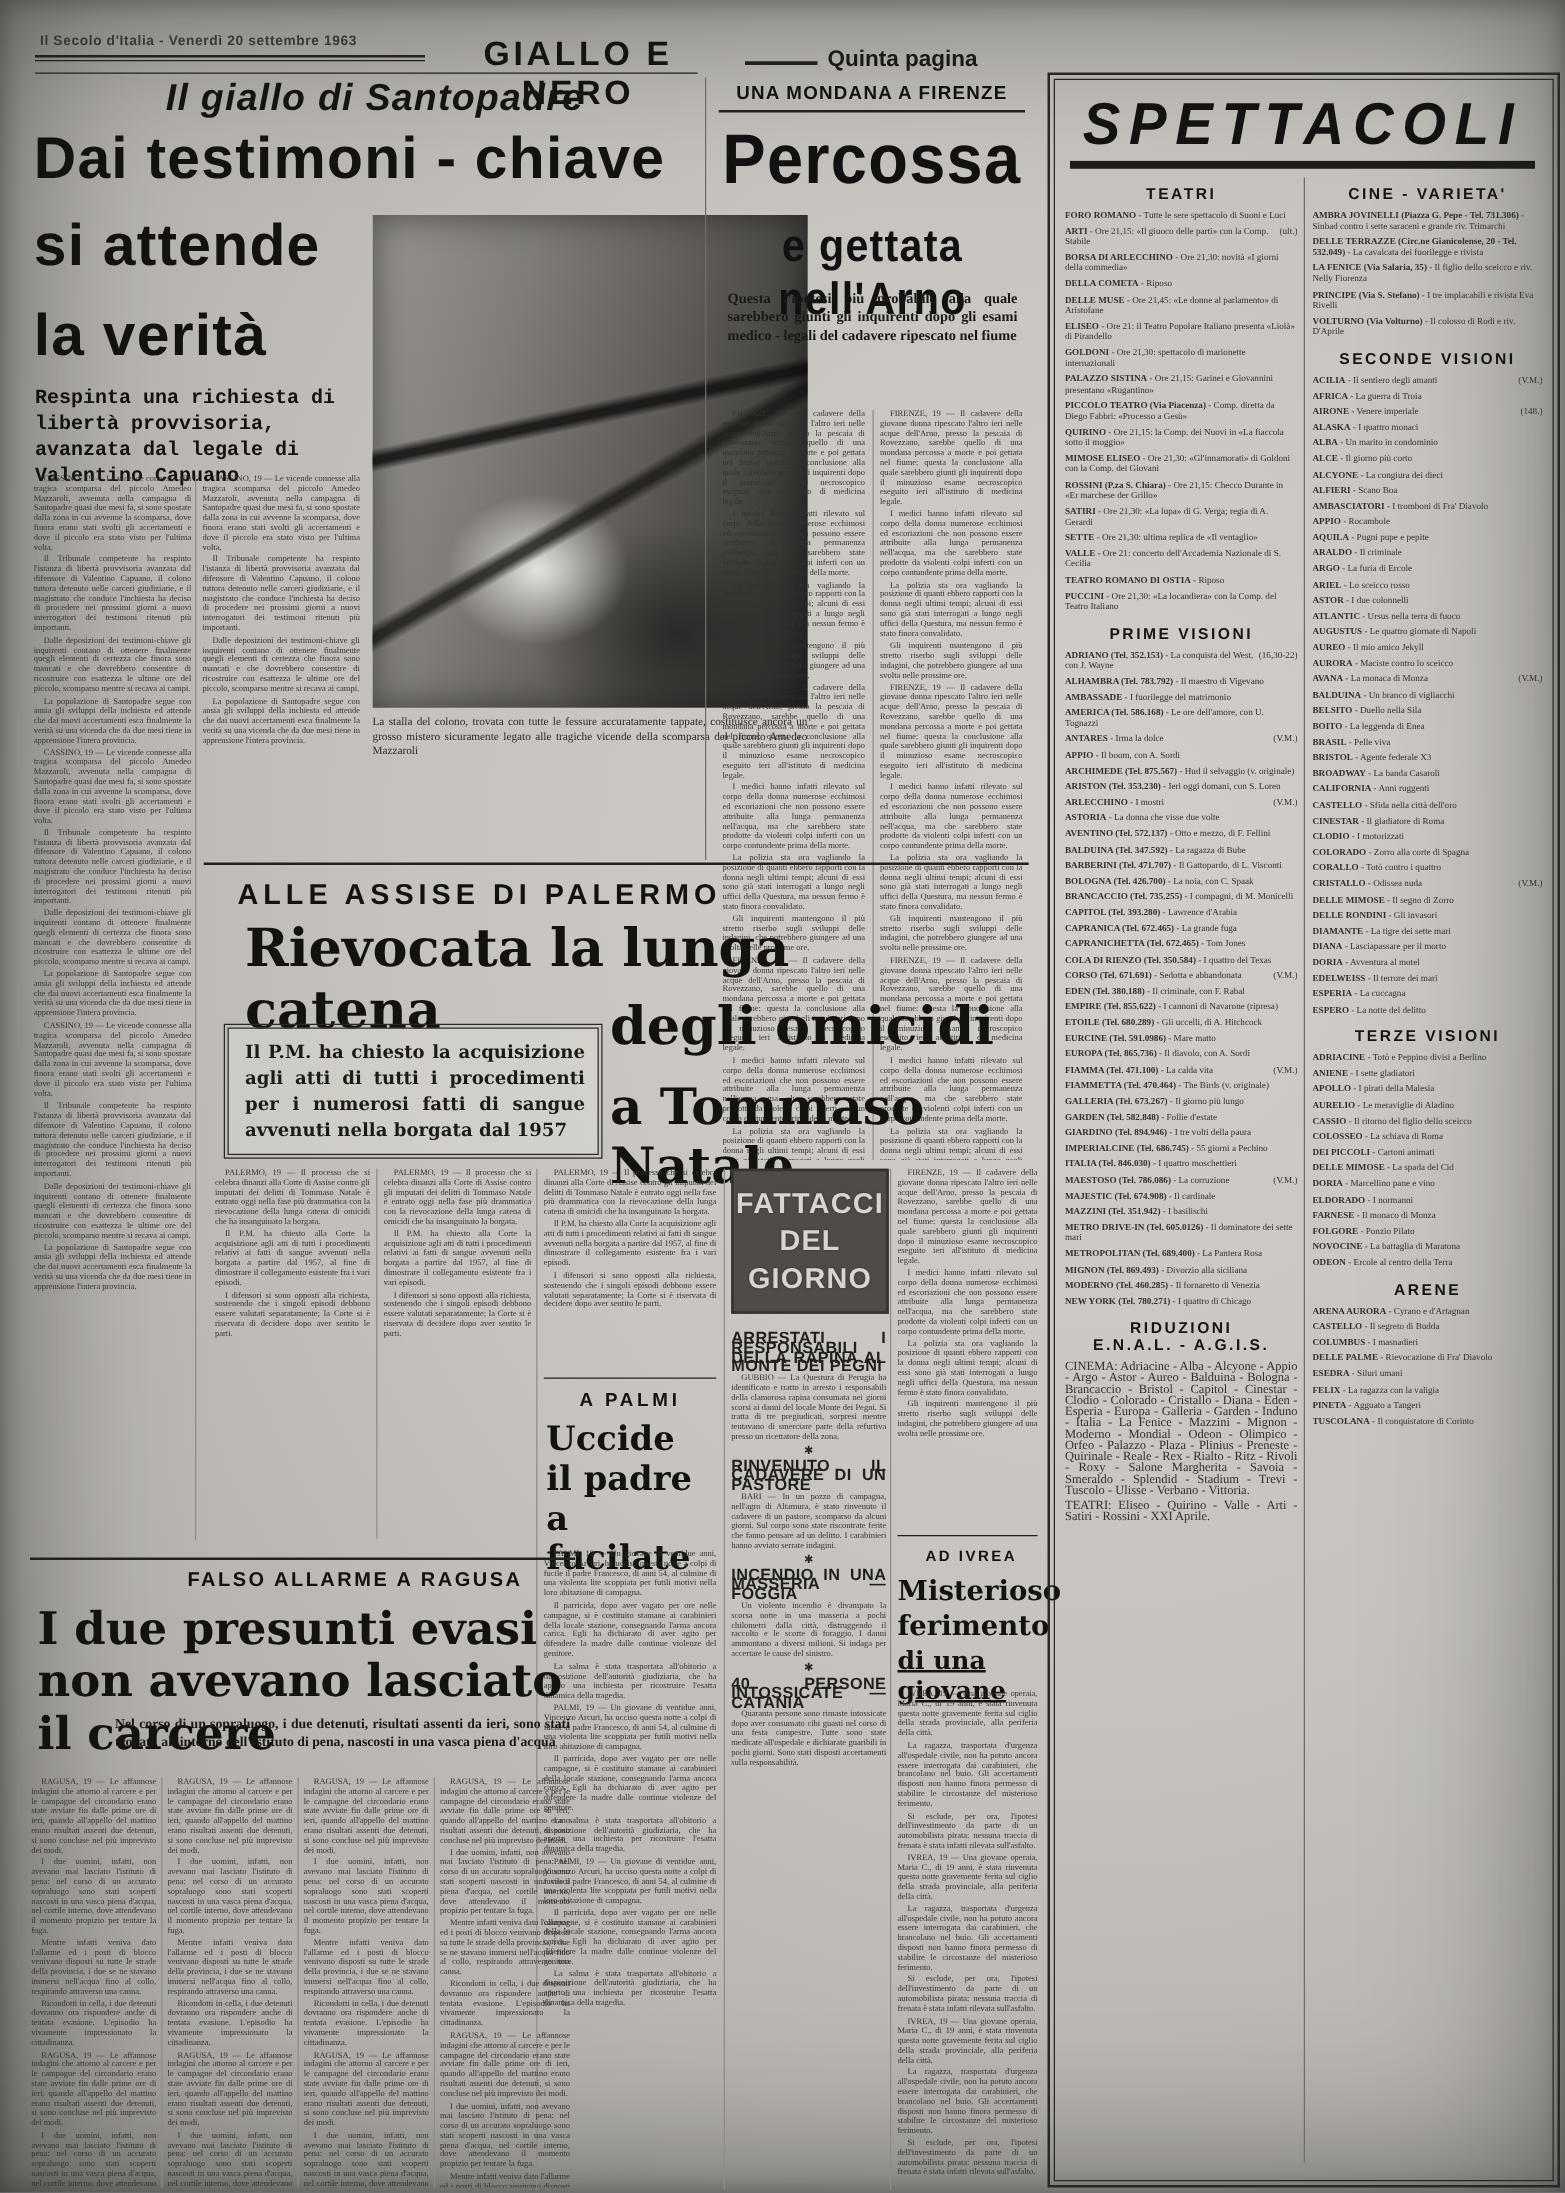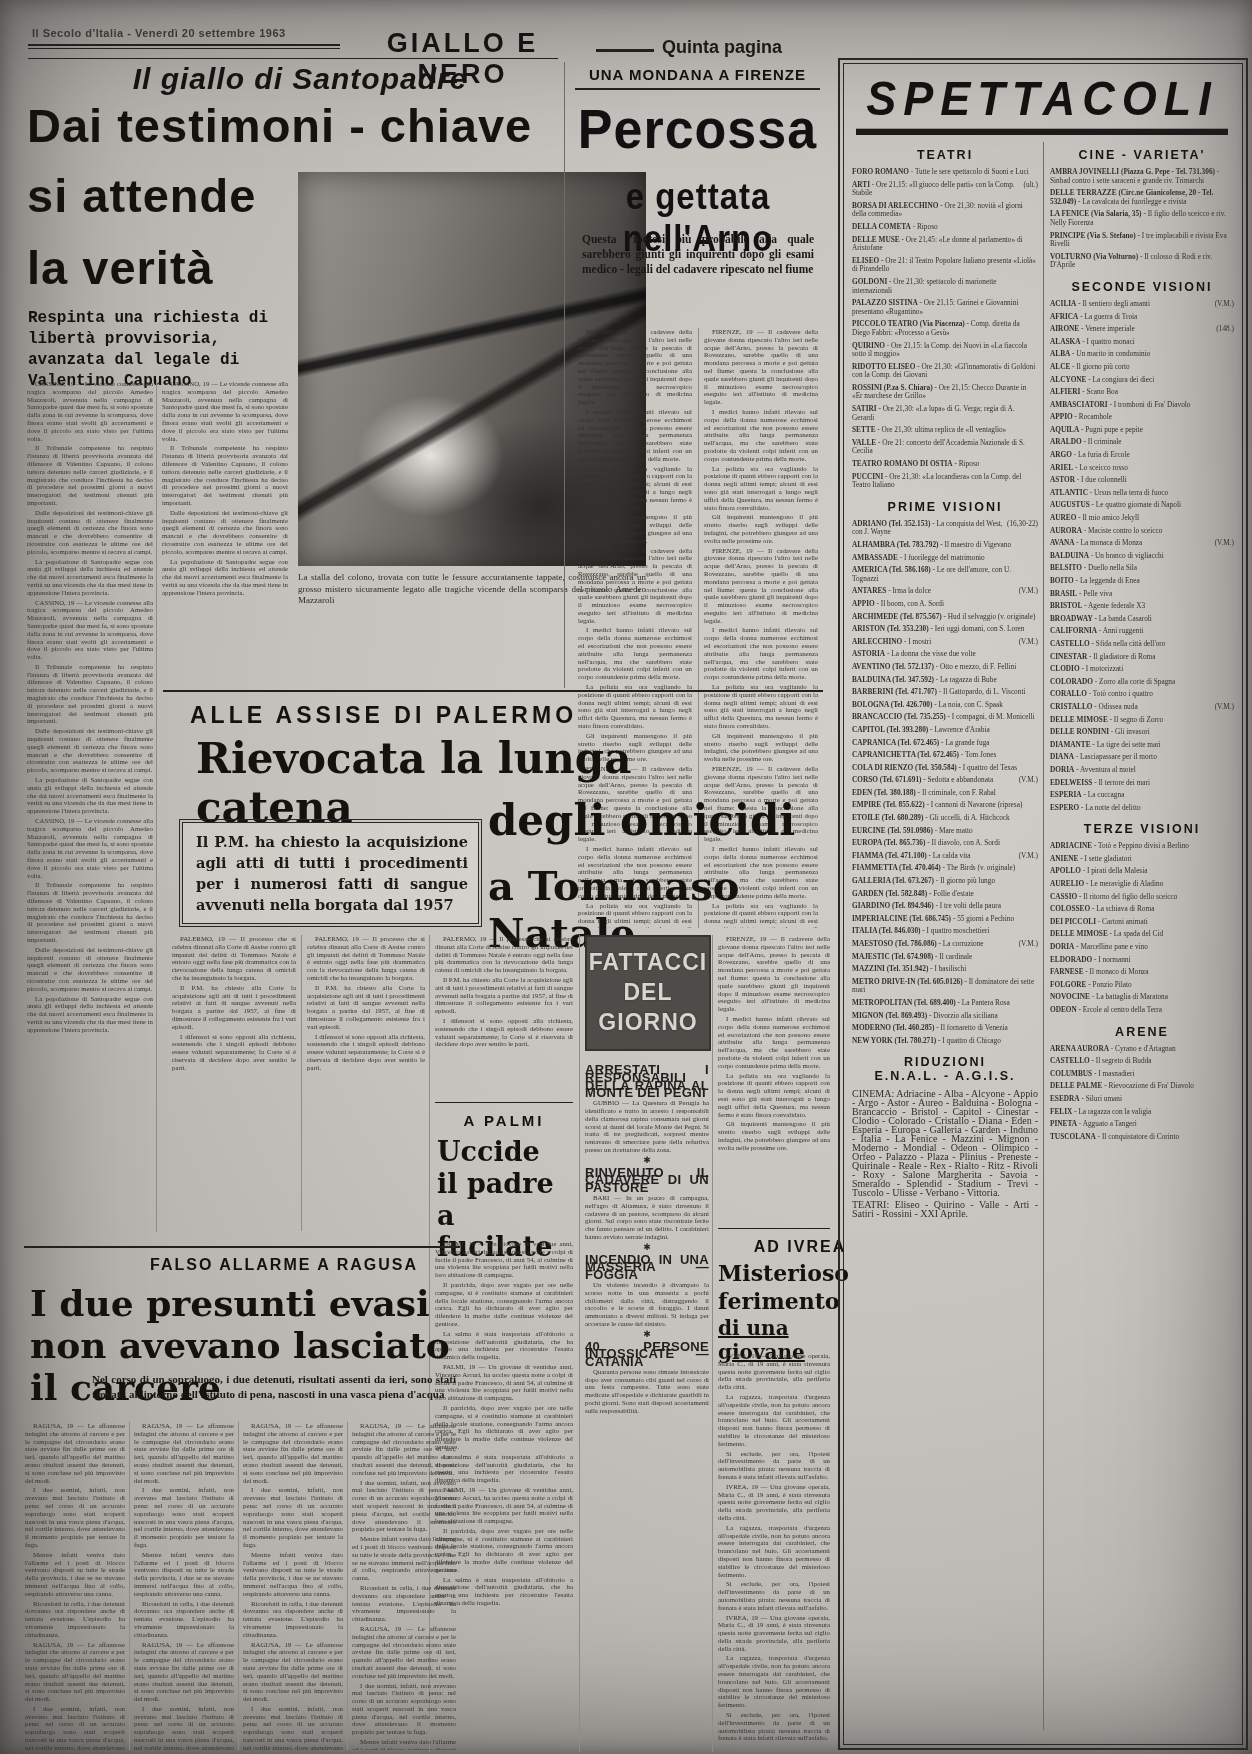--- a/index.html
+++ b/index.html
@@ -203,21 +203,21 @@
     </div>
 
   <div class="vrule" style="left:712px;top:935px;height:817px;"></div>
   <div class="abs bodycol" style="left:718px;top:935px;width:112px;height:286px;">
       <p>FIRENZE, 19 — Il cadavere della giovane donna ripescato l'altro ieri nelle acque dell'Arno, presso la pescaia di Rovezzano, sarebbe quello di una mondana percossa a morte e poi gettata nel fiume: questa la conclusione alla quale sarebbero giunti gli inquirenti dopo il minuzioso esame necroscopico eseguito ieri all'istituto di medicina legale.</p>
       <p>I medici hanno infatti rilevato sul corpo della donna numerose ecchimosi ed escoriazioni che non possono essere attribuite alla lunga permanenza nell'acqua, ma che sarebbero state prodotte da violenti colpi inferti con un corpo contundente prima della morte.</p>
       <p>La polizia sta ora vagliando la posizione di quanti ebbero rapporti con la donna negli ultimi tempi; alcuni di essi sono già stati interrogati a lungo negli uffici della Questura, ma nessun fermo è stato finora convalidato.</p>
       <p>Gli inquirenti mantengono il più stretto riserbo sugli sviluppi delle indagini, che potrebbero giungere ad una svolta nelle prossime ore.</p>
     </div>
   <div class="rule" style="left:718px;top:1228px;width:112px;height:1px;"></div>
-  <div class="abs kick-sm sans b ctr" style="left:744px;top:1238px;width:112px;font-size:16px;letter-spacing:2px;">AD IVREA</div>
+  <div class="abs kick-sm sans b ctr" style="left:721px;top:1238px;width:112px;font-size:12px;letter-spacing:2px;">AD IVREA</div>
   <div class="abs h-serif" style="left:718px;top:1260px;width:120px;font-size:22px;">Misterioso</div>
   <div class="abs h-serif" style="left:718px;top:1288px;width:120px;font-size:22px;">ferimento</div>
   <div class="abs h-serif" style="left:718px;top:1316px;width:122px;font-size:20px;text-decoration:underline;">di una giovane</div>
   <div class="abs bodycol" style="left:718px;top:1352px;width:112px;height:400px;">
       <p>IVREA, 19 — Una giovane operaia, Maria C., di 19 anni, è stata rinvenuta questa notte gravemente ferita sul ciglio della strada provinciale, alla periferia della città.</p>
       <p>La ragazza, trasportata d'urgenza all'ospedale civile, non ha potuto ancora essere interrogata dai carabinieri, che brancolano nel buio. Gli accertamenti disposti non hanno finora permesso di stabilire le circostanze del misterioso ferimento.</p>
       <p>Si esclude, per ora, l'ipotesi dell'investimento da parte di un automobilista pirata: nessuna traccia di frenata è stata infatti rilevata sull'asfalto.</p>
       <p>IVREA, 19 — Una giovane operaia, Maria C., di 19 anni, è stata rinvenuta questa notte gravemente ferita sul ciglio della strada provinciale, alla periferia della città.</p>
       <p>La ragazza, trasportata d'urgenza all'ospedale civile, non ha potuto ancora essere interrogata dai carabinieri, che brancolano nel buio. Gli accertamenti disposti non hanno finora permesso di stabilire le circostanze del misterioso ferimento.</p>
       <p>Si esclude, per ora, l'ipotesi dell'investimento da parte di un automobilista pirata: nessuna traccia di frenata è stata infatti rilevata sull'asfalto.</p>
@@ -281,21 +281,21 @@
             <div class="lrow"><span class="lname">FORO ROMANO</span><span class="ldesc"> - Tutte le sere spettacolo di Suoni e Luci</span></div>
             <div class="lrow"><span class="ltag">(ult.)</span><span class="lname">ARTI</span><span class="ldesc"> - Ore 21,15: «Il giuoco delle parti» con la Comp. Stabile</span></div>
             <div class="lrow"><span class="lname">BORSA DI ARLECCHINO</span><span class="ldesc"> - Ore 21,30: novità «I giorni della commedia»</span></div>
             <div class="lrow"><span class="lname">DELLA COMETA</span><span class="ldesc"> - Riposo</span></div>
             <div class="lrow"><span class="lname">DELLE MUSE</span><span class="ldesc"> - Ore 21,45: «Le donne al parlamento» di Aristofane</span></div>
             <div class="lrow"><span class="lname">ELISEO</span><span class="ldesc"> - Ore 21: il Teatro Popolare Italiano presenta «Liolà» di Pirandello</span></div>
             <div class="lrow"><span class="lname">GOLDONI</span><span class="ldesc"> - Ore 21,30: spettacolo di marionette internazionali</span></div>
             <div class="lrow"><span class="lname">PALAZZO SISTINA</span><span class="ldesc"> - Ore 21,15: Garinei e Giovannini presentano «Rugantino»</span></div>
             <div class="lrow"><span class="lname">PICCOLO TEATRO (Via Piacenza)</span><span class="ldesc"> - Comp. diretta da Diego Fabbri: «Processo a Gesù»</span></div>
             <div class="lrow"><span class="lname">QUIRINO</span><span class="ldesc"> - Ore 21,15: la Comp. dei Nuovi in «La fiaccola sotto il moggio»</span></div>
-            <div class="lrow"><span class="lname">RIDOTTO ELISEO</span><span class="ldesc"> - Ore 21,30: «Gl'innamorati» di Goldoni con la Comp. dei Giovani</span></div>
+            <div class="lrow"><span class="lname">MIMOSE ELISEO</span><span class="ldesc"> - Ore 21,30: «Gl'innamorati» di Goldoni con la Comp. dei Giovani</span></div>
             <div class="lrow"><span class="lname">ROSSINI (P.za S. Chiara)</span><span class="ldesc"> - Ore 21,15: Checco Durante in «Er marchese der Grillo»</span></div>
             <div class="lrow"><span class="lname">SATIRI</span><span class="ldesc"> - Ore 21,30: «La lupa» di G. Verga; regia di A. Gerardi</span></div>
             <div class="lrow"><span class="lname">SETTE</span><span class="ldesc"> - Ore 21,30: ultima replica de «Il ventaglio»</span></div>
             <div class="lrow"><span class="lname">VALLE</span><span class="ldesc"> - Ore 21: concerto dell'Accademia Nazionale di S. Cecilia</span></div>
             <div class="lrow"><span class="lname">TEATRO ROMANO DI OSTIA</span><span class="ldesc"> - Riposo</span></div>
             <div class="lrow"><span class="lname">PUCCINI</span><span class="ldesc"> - Ore 21,30: «La locandiera» con la Comp. del Teatro Italiano</span></div>
           </div>
         <div class="colhead">PRIME VISIONI</div>
         <div class="lst">
             <div class="lrow"><span class="ltag">(16,30-22)</span><span class="lname">ADRIANO (Tel. 352.153)</span><span class="ldesc"> - La conquista del West, con J. Wayne</span></div>

